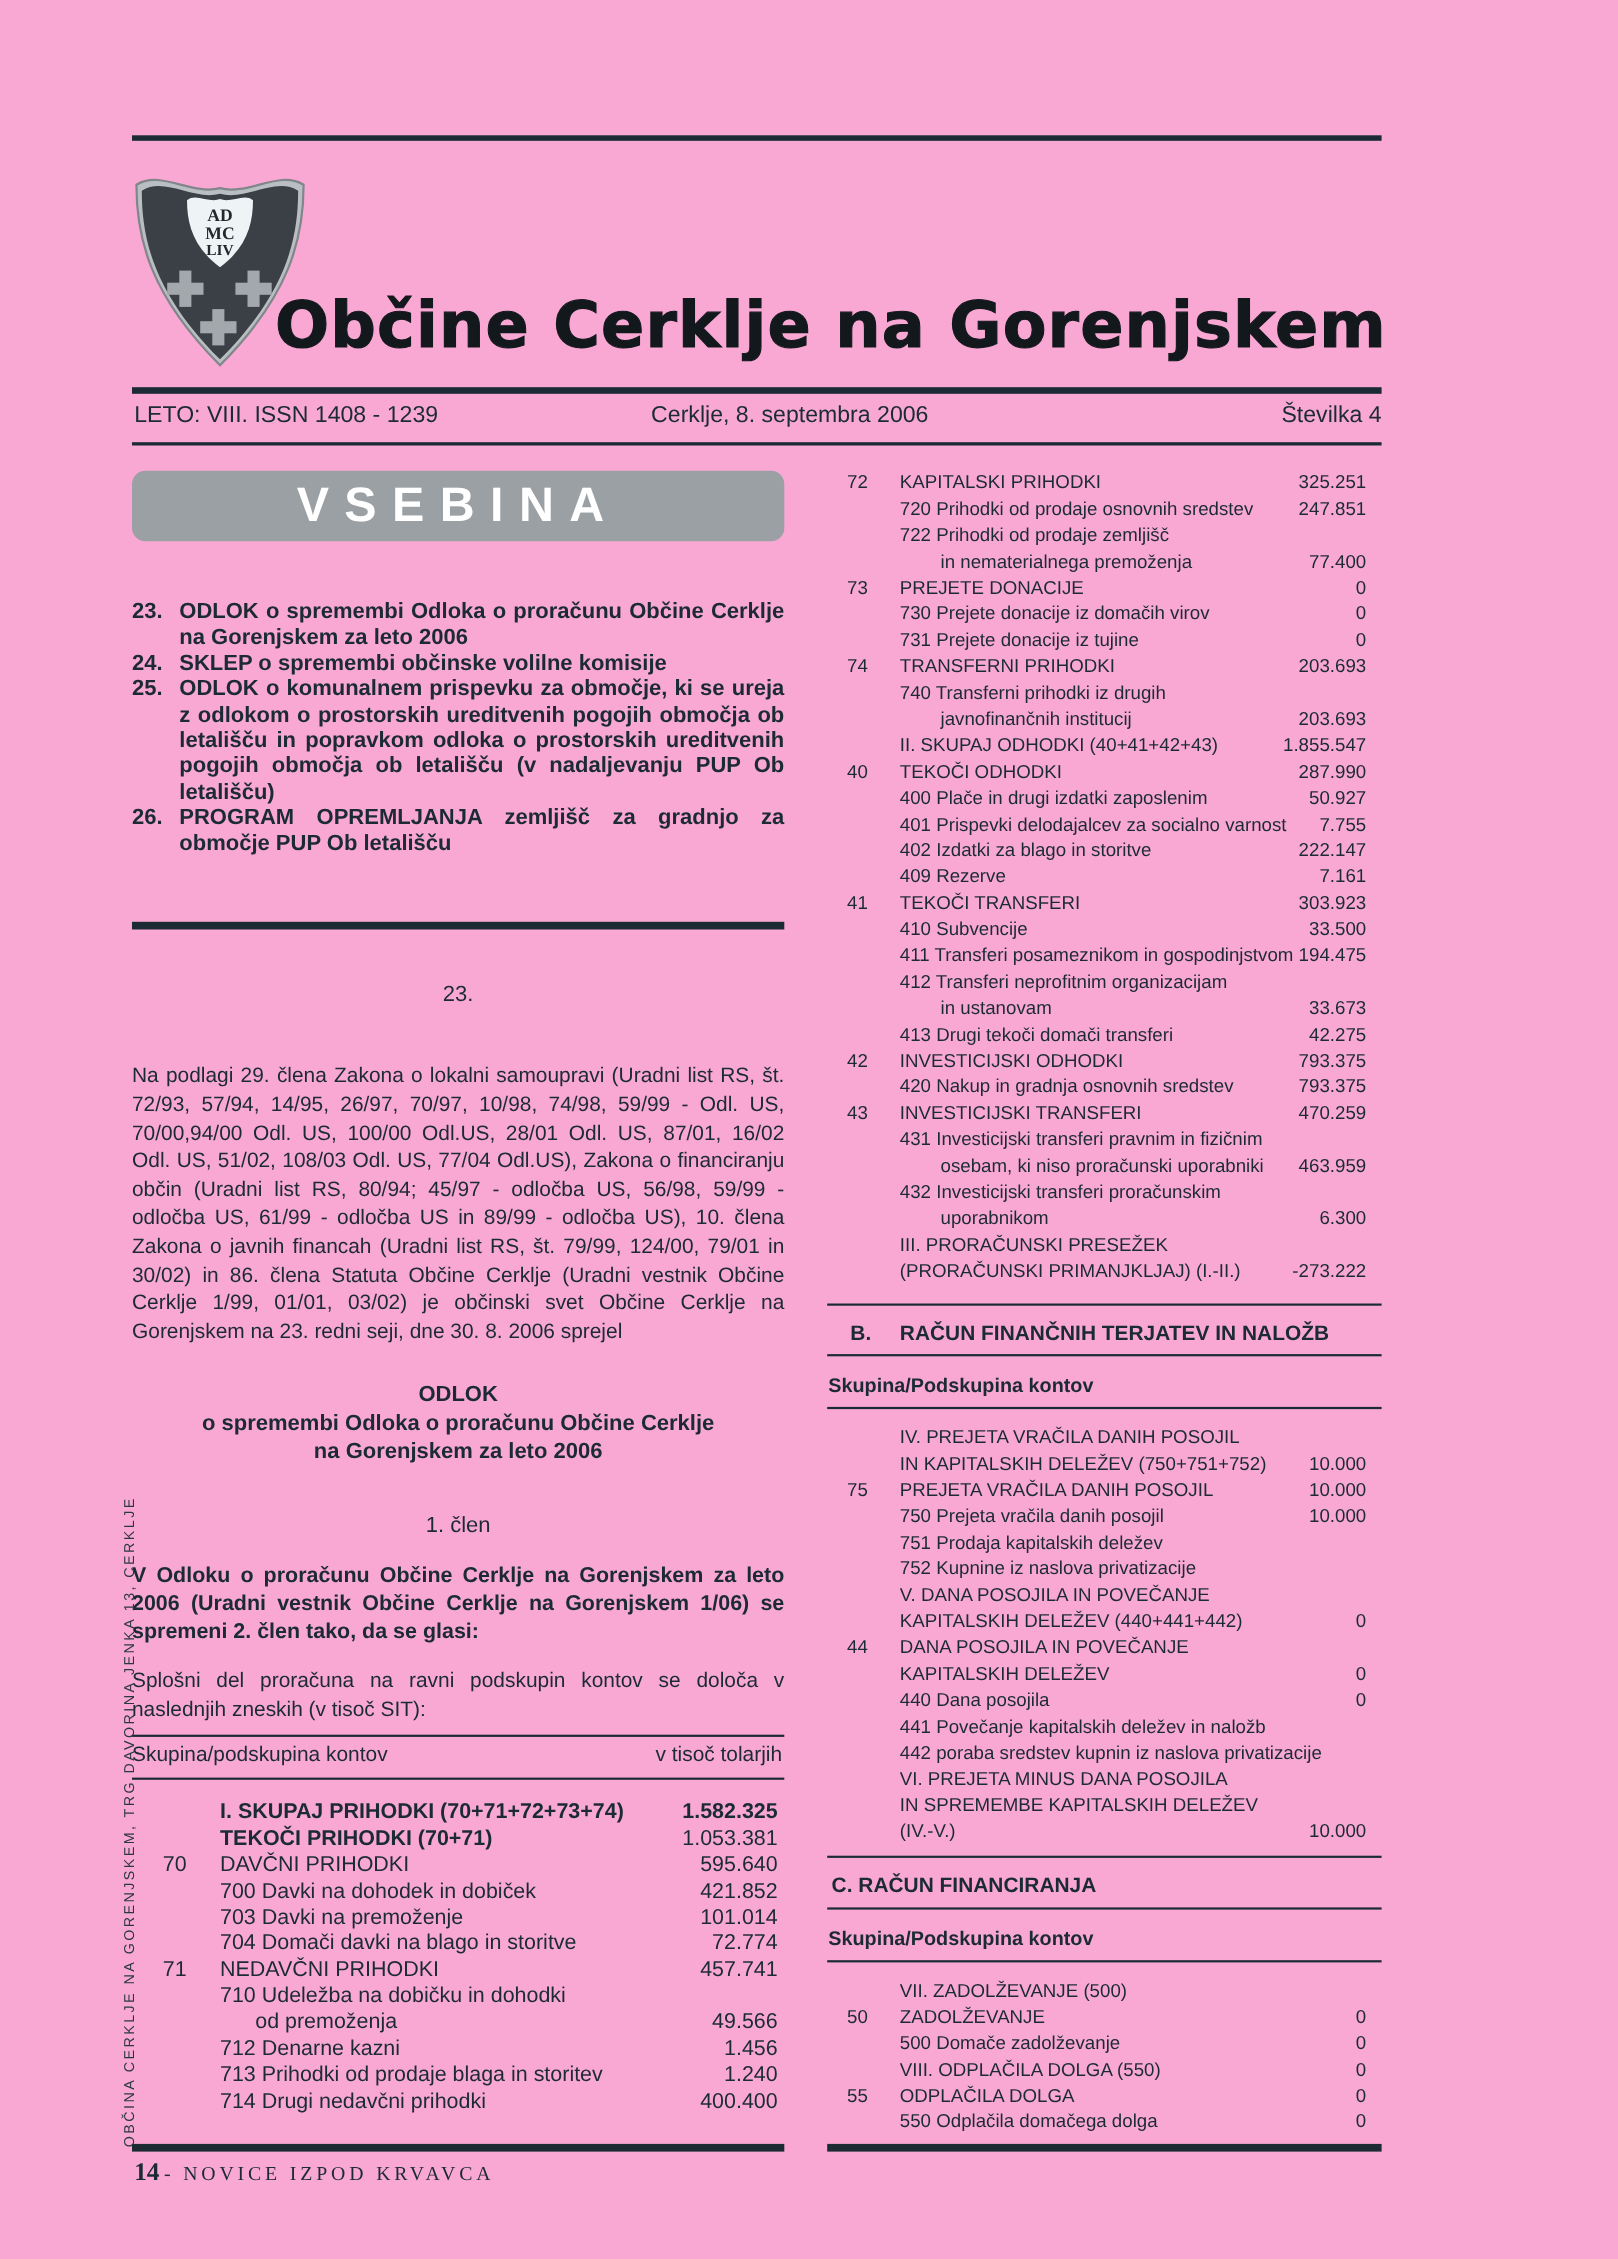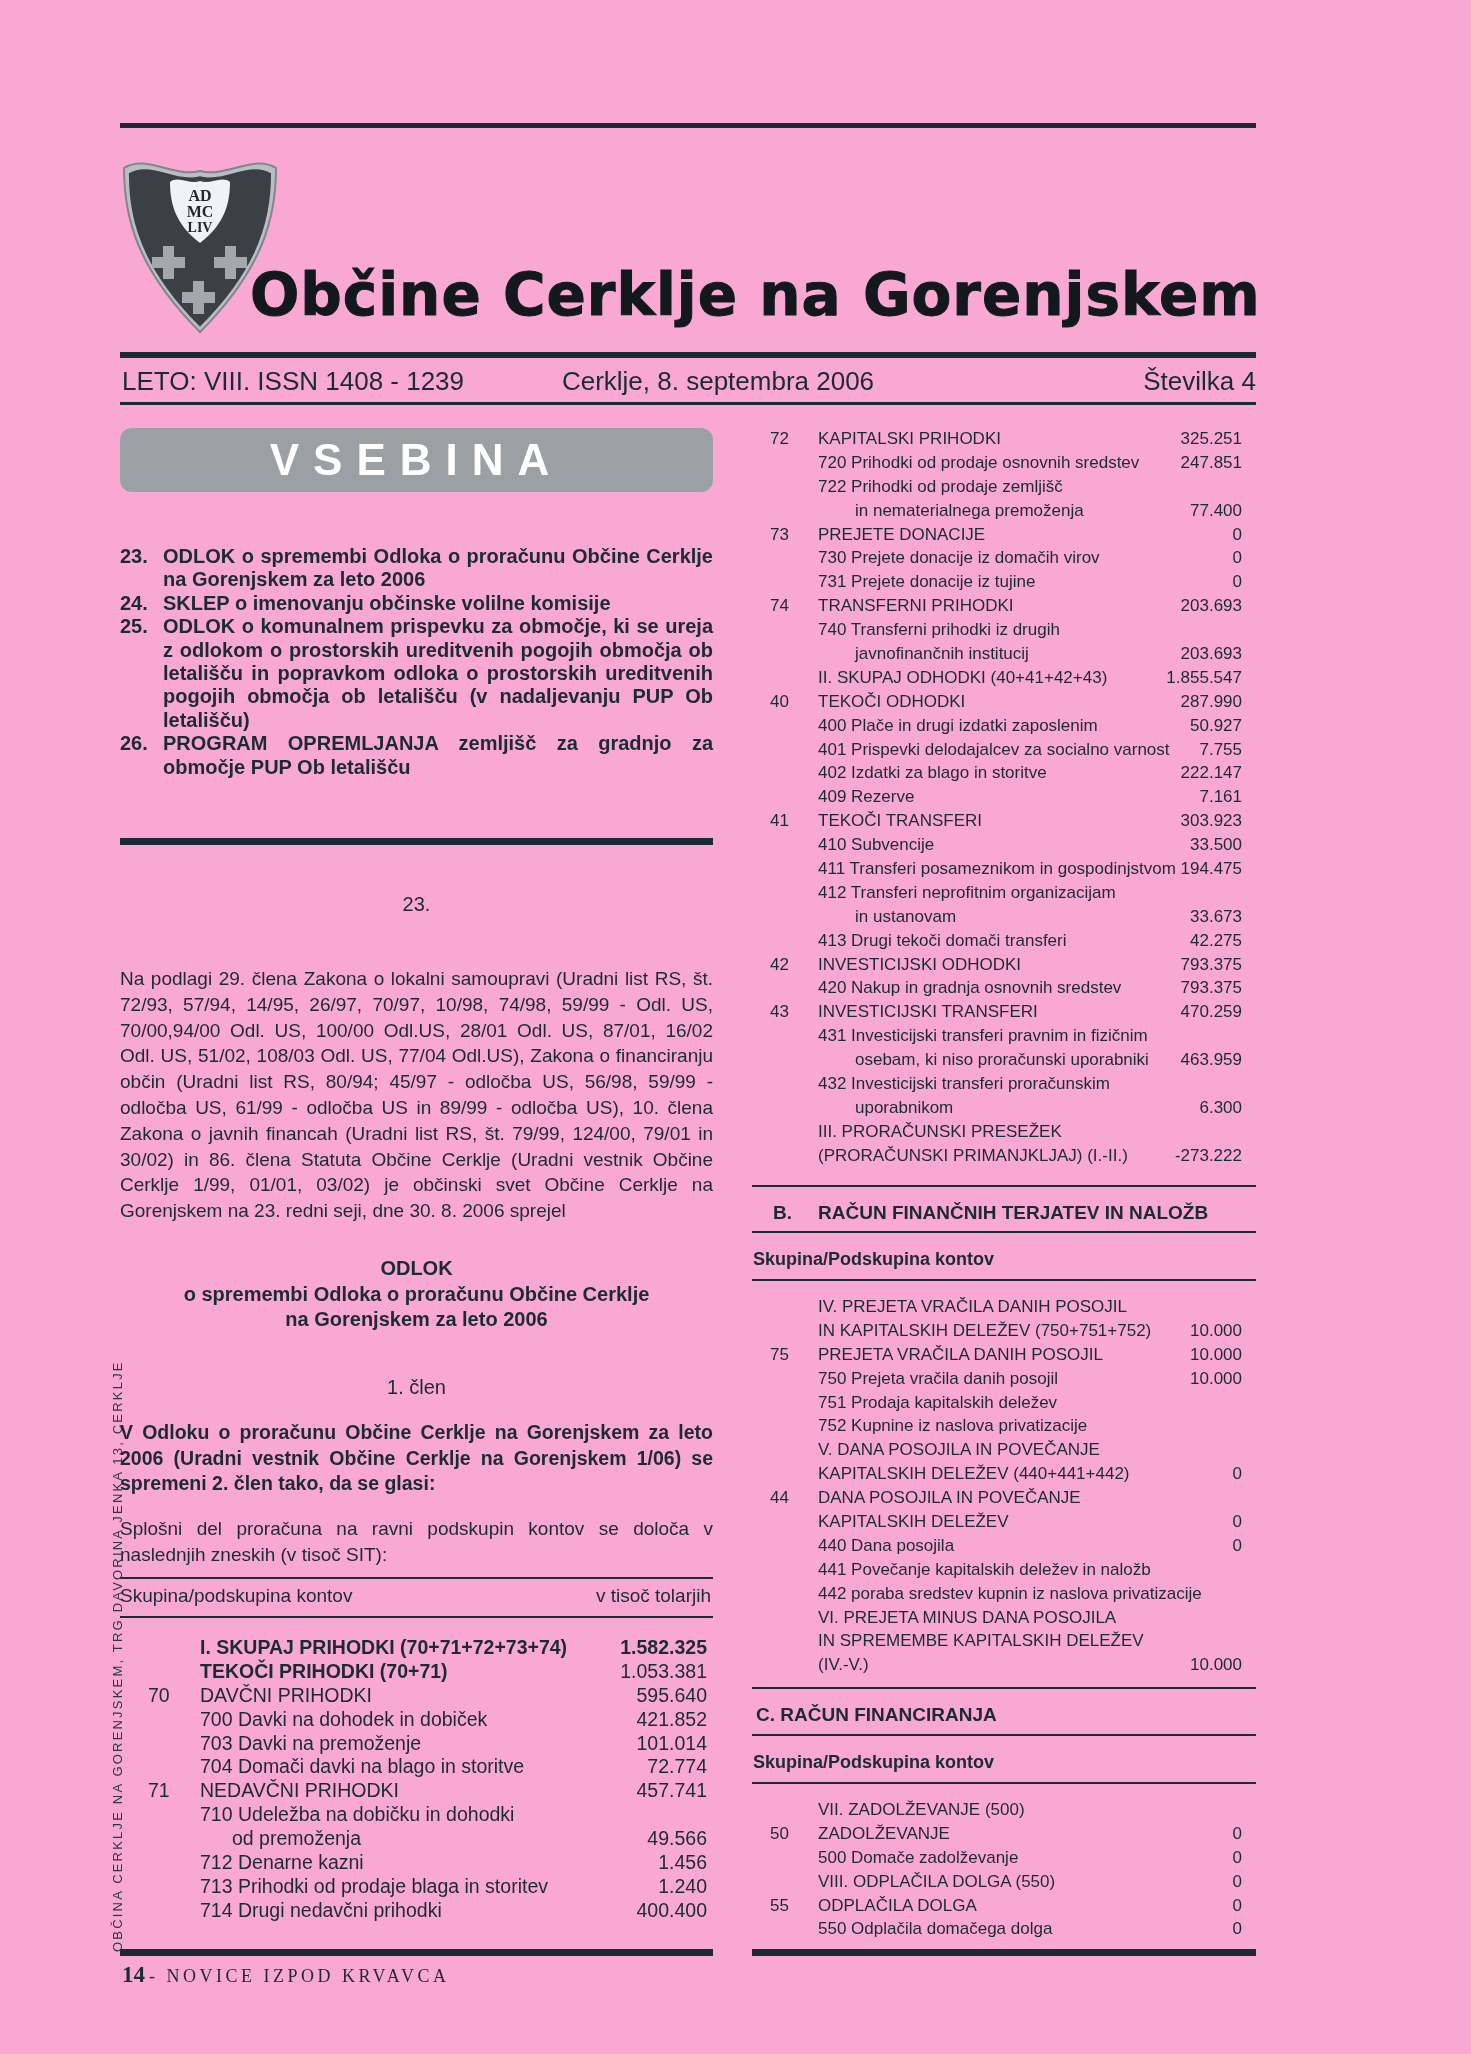--- a/index.html
+++ b/index.html
@@ -12,21 +12,21 @@
   .lrule{position:absolute;left:120px;width:593px;background:#1b2a33;}
   .rrule{position:absolute;left:752px;width:504px;background:#1b2a33;}
 
   .mast-title{position:absolute;left:290px;width:966px;top:135px;text-align:center;
     font-family:"DejaVu Sans",sans-serif;font-weight:bold;font-size:100px;line-height:1;
     letter-spacing:5px;color:#13181c;-webkit-text-stroke:2px #13181c;white-space:nowrap;}
   .mast-sub{position:absolute;left:250px;width:1006px;top:266px;text-align:center;
     font-family:"DejaVu Sans",sans-serif;font-weight:bold;font-size:58px;line-height:1;
     letter-spacing:1px;color:#13181c;-webkit-text-stroke:1px #13181c;white-space:nowrap;}
 
-  .infobar{position:absolute;left:120px;top:366px;width:1136px;height:30px;font-size:26px;}
+  .infobar{position:absolute;left:120px;top:366px;width:1136px;height:30px;font-size:21px;}
   .ib-left{position:absolute;left:2px;top:0;}
   .ib-center{position:absolute;left:0;right:0;top:0;text-align:center;padding-left:60px;}
   .ib-right{position:absolute;right:0;top:0;}
 
   .vsebina{position:absolute;left:120px;top:428px;width:593px;height:64px;background:#9aa0a3;
     color:#ffffff;font-weight:bold;font-size:44px;letter-spacing:14px;text-align:center;
     line-height:64px;border-radius:12px;}
   .toc{position:absolute;left:120px;top:545px;width:593px;}
   .toc-item{position:relative;padding-left:43px;font-weight:bold;font-size:20px;
     line-height:23.4px;text-align:justify;}
@@ -115,21 +115,21 @@
   <div class="infobar">
     <span class="ib-left">LETO: VIII. ISSN 1408 - 1239</span>
     <span class="ib-center">Cerklje, 8. septembra 2006</span>
     <span class="ib-right">Številka 4</span>
   </div>
   <div class="rule r-info"></div>
 
   <div class="vsebina">VSEBINA</div>
   <div class="toc" id="toc">
       <div class="toc-item"><span class="toc-num">23.</span><span>ODLOK o spremembi Odloka o proračunu Občine Cerklje na Gorenjskem za leto 2006</span></div>
-      <div class="toc-item"><span class="toc-num">24.</span><span>SKLEP o imenovanju občinske volilne komisije</span></div>
+      <div class="toc-item"><span class="toc-num">24.</span><span>SKLEP o spremembi občinske volilne komisije</span></div>
       <div class="toc-item"><span class="toc-num">25.</span><span>ODLOK o komunalnem prispevku za območje, ki se ureja z odlokom o prostorskih ureditvenih pogojih območja ob letališču in popravkom odloka o prostorskih ureditvenih pogojih območja ob letališču (v nadaljevanju PUP Ob letališču)</span></div>
       <div class="toc-item"><span class="toc-num">26.</span><span>PROGRAM OPREMLJANJA zemljišč za gradnjo za območje PUP Ob letališču</span></div>
     </div>
   <div class="lrule toc-divider"></div>
 
   <div class="art-num">23.</div>
   <div class="intro">Na podlagi 29. člena Zakona o lokalni samoupravi (Uradni list RS, št. 72/93, 57/94, 14/95, 26/97, 70/97, 10/98, 74/98, 59/99 - Odl. US, 70/00,94/00 Odl. US, 100/00 Odl.US, 28/01 Odl. US, 87/01, 16/02 Odl. US, 51/02, 108/03 Odl. US, 77/04 Odl.US), Zakona o financiranju občin (Uradni list RS, 80/94; 45/97 - odločba US, 56/98, 59/99 - odločba US, 61/99 - odločba US in 89/99 - odločba US), 10. člena Zakona o javnih financah (Uradni list RS, št. 79/99, 124/00, 79/01 in 30/02) in 86. člena Statuta Občine Cerklje (Uradni vestnik Občine Cerklje 1/99, 01/01, 03/02) je občinski svet Občine Cerklje na Gorenjskem na 23. redni seji, dne 30. 8. 2006  sprejel</div>
 
   <div class="heading">
     <div>ODLOK</div>

